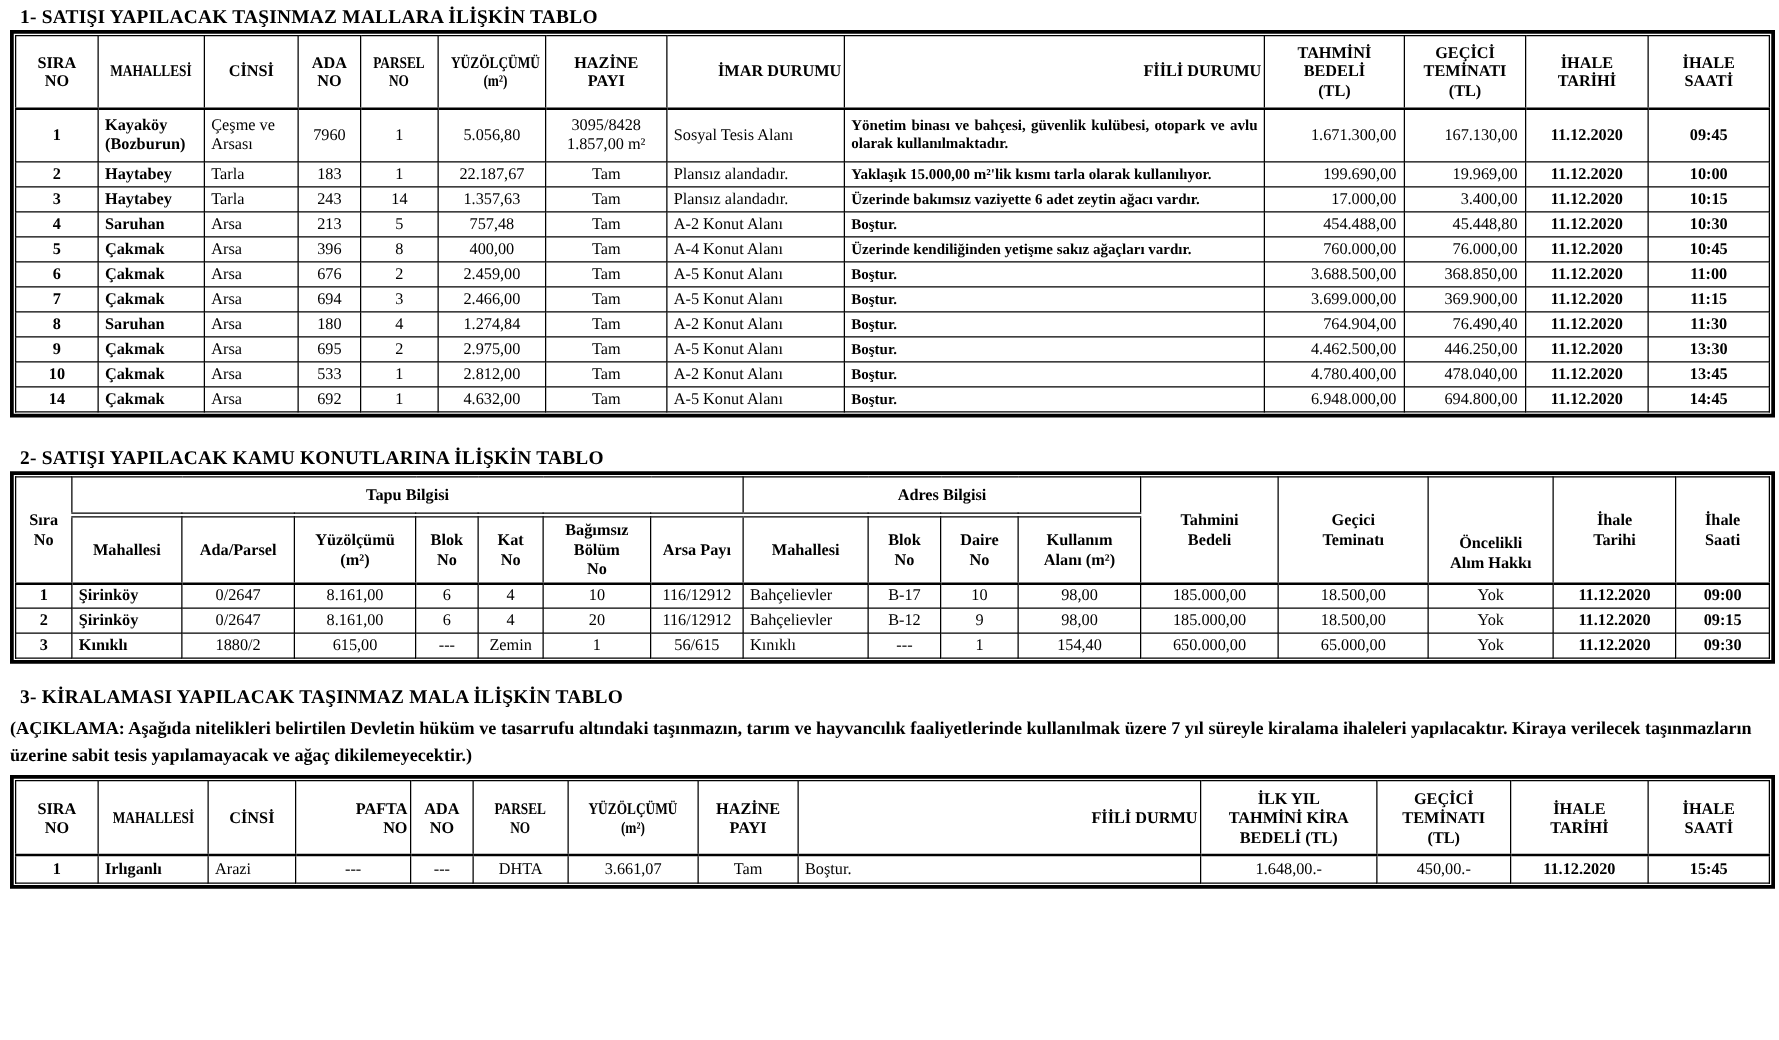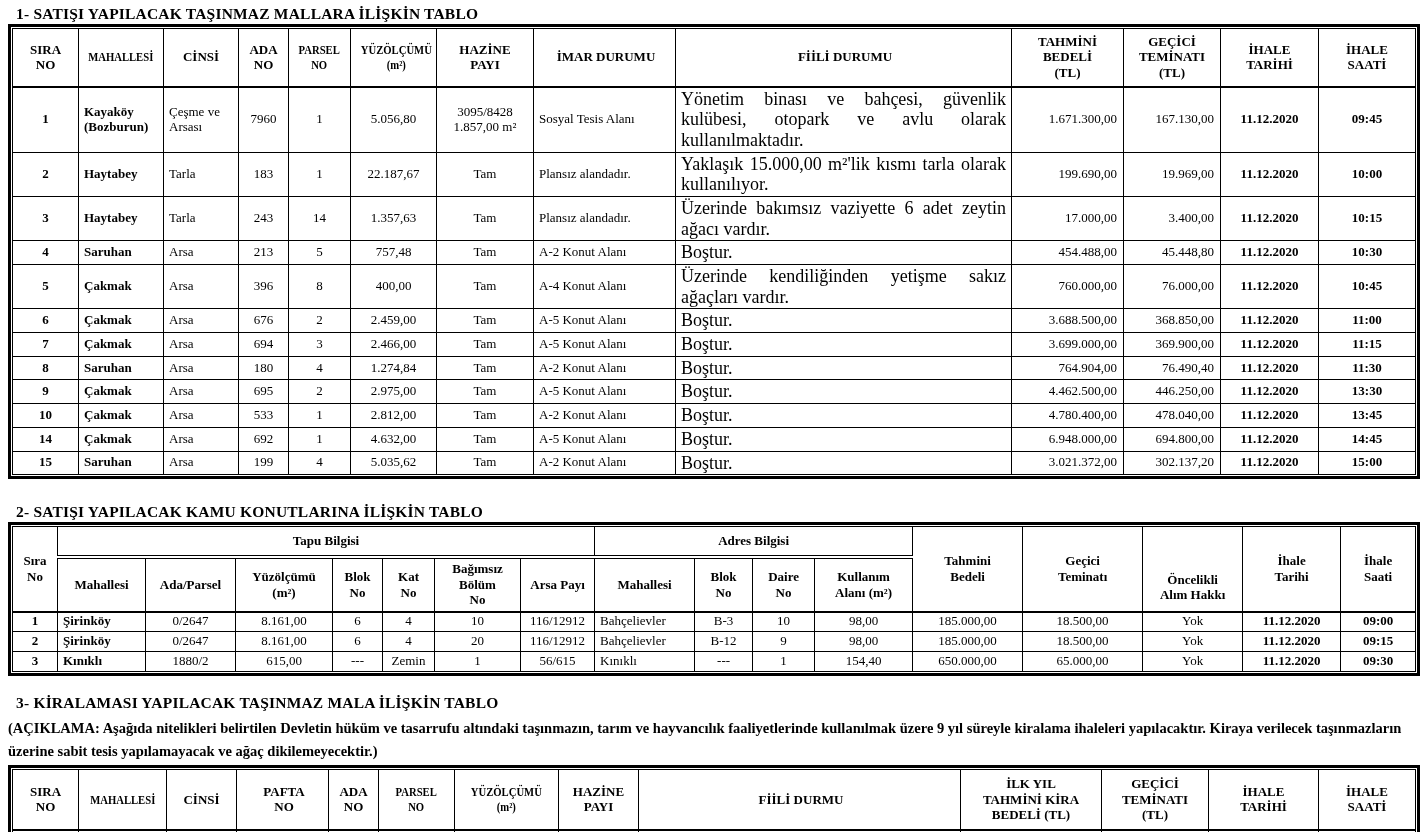--- a/index.html
+++ b/index.html
@@ -24,22 +24,22 @@
   th{
     font-weight:700;text-align:center;vertical-align:middle;
     white-space:pre-line;padding:1px 2px;line-height:1.2;font-size:13px;
   }
   thead tr:last-child th, th[rowspan]{border-bottom:2px solid #000;}
   td{padding:1px 3px;vertical-align:middle;line-height:1.15;}
   .c{text-align:center;}
   .l{text-align:left;padding-left:5px;}
   .r{text-align:right;padding-right:6px;}
   .b{font-weight:700;}
-  .j{text-align:justify;padding:1px 5px;font-size:18px;}
-  .thl{text-align:center;padding-left:5px;}
+  .j{text-align:justify;padding:1px 5px;font-size:12px;font-weight:bold;}
+  .thl{text-align:right;padding-left:5px;}
   .cond{display:inline-block;transform:scaleX(0.82);transform-origin:50% 50%;white-space:pre-line;}
   .dbl{border-bottom:4px double #000 !important;}
   .vb{vertical-align:bottom;padding-bottom:8px;}
   #t1 thead tr{height:58px;}
   #t1 tbody tr{height:20px;}
   #t1 tbody tr:first-child{height:43px;}
   #t2 thead tr:first-child{height:30px;}
   #t2 thead tr:last-child{height:55px;}
   #t2 tbody tr{height:20px;}
   #t2{font-size:13px;}
@@ -255,35 +255,20 @@
           <td class="c">1</td>
           <td class="c">4.632,00</td>
           <td class="c">Tam</td>
           <td class="l">A-5 Konut Alanı</td>
           <td class="j">Boştur.</td>
           <td class="r">6.948.000,00</td>
           <td class="r">694.800,00</td>
           <td class="c b">11.12.2020</td>
           <td class="c b">14:45</td>
         </tr>
-        <tr>
-          <td class="c b">15</td>
-          <td class="l b">Saruhan</td>
-          <td class="l">Arsa</td>
-          <td class="c">199</td>
-          <td class="c">4</td>
-          <td class="c">5.035,62</td>
-          <td class="c">Tam</td>
-          <td class="l">A-2 Konut Alanı</td>
-          <td class="j">Boştur.</td>
-          <td class="r">3.021.372,00</td>
-          <td class="r">302.137,20</td>
-          <td class="c b">11.12.2020</td>
-          <td class="c b">15:00</td>
-        </tr>
       </tbody>
 </table>
 </div>
 
 <div class="sec-title" style="margin-top:28px">2- SATIŞI YAPILACAK KAMU KONUTLARINA İLİŞKİN TABLO</div>
 
 <div class="tblwrap">
 <table id="t2">
   <colgroup>
     <col style="width:45px">
@@ -347,21 +332,21 @@
         <tr>
           <td class="c b">1</td>
           <td class="l b">Şirinköy</td>
           <td class="c">0/2647</td>
           <td class="c">8.161,00</td>
           <td class="c">6</td>
           <td class="c">4</td>
           <td class="c">10</td>
           <td class="c">116/12912</td>
           <td class="l">Bahçelievler</td>
-          <td class="c">B-3</td>
+          <td class="c">B-17</td>
           <td class="c">10</td>
           <td class="c">98,00</td>
           <td class="c">185.000,00</td>
           <td class="c">18.500,00</td>
           <td class="c">Yok</td>
           <td class="c b">11.12.2020</td>
           <td class="c b">09:00</td>
         </tr>
         <tr>
           <td class="c b">2</td>
@@ -399,21 +384,21 @@
           <td class="c">65.000,00</td>
           <td class="c">Yok</td>
           <td class="c b">11.12.2020</td>
           <td class="c b">09:30</td>
         </tr>
       </tbody>
 </table>
 </div>
 
 <div class="sec-title" style="margin-top:22px">3- KİRALAMASI YAPILACAK TAŞINMAZ MALA İLİŞKİN TABLO</div>
-<div class="note">(AÇIKLAMA: Aşağıda nitelikleri belirtilen Devletin hüküm ve tasarrufu altındaki taşınmazın, tarım ve hayvancılık faaliyetlerinde kullanılmak üzere 9 yıl süreyle kiralama ihaleleri yapılacaktır. Kiraya verilecek taşınmazların üzerine sabit tesis yapılamayacak ve ağaç dikilemeyecektir.)</div>
+<div class="note">(AÇIKLAMA: Aşağıda nitelikleri belirtilen Devletin hüküm ve tasarrufu altındaki taşınmazın, tarım ve hayvancılık faaliyetlerinde kullanılmak üzere 7 yıl süreyle kiralama ihaleleri yapılacaktır. Kiraya verilecek taşınmazların üzerine sabit tesis yapılamayacak ve ağaç dikilemeyecektir.)</div>
 
 <div class="tblwrap">
 <table id="t3">
   <colgroup>
     <col style="width:66px">
         <col style="width:88px">
         <col style="width:70px">
         <col style="width:92px">
     <col style="width:50px">
         <col style="width:76px">

